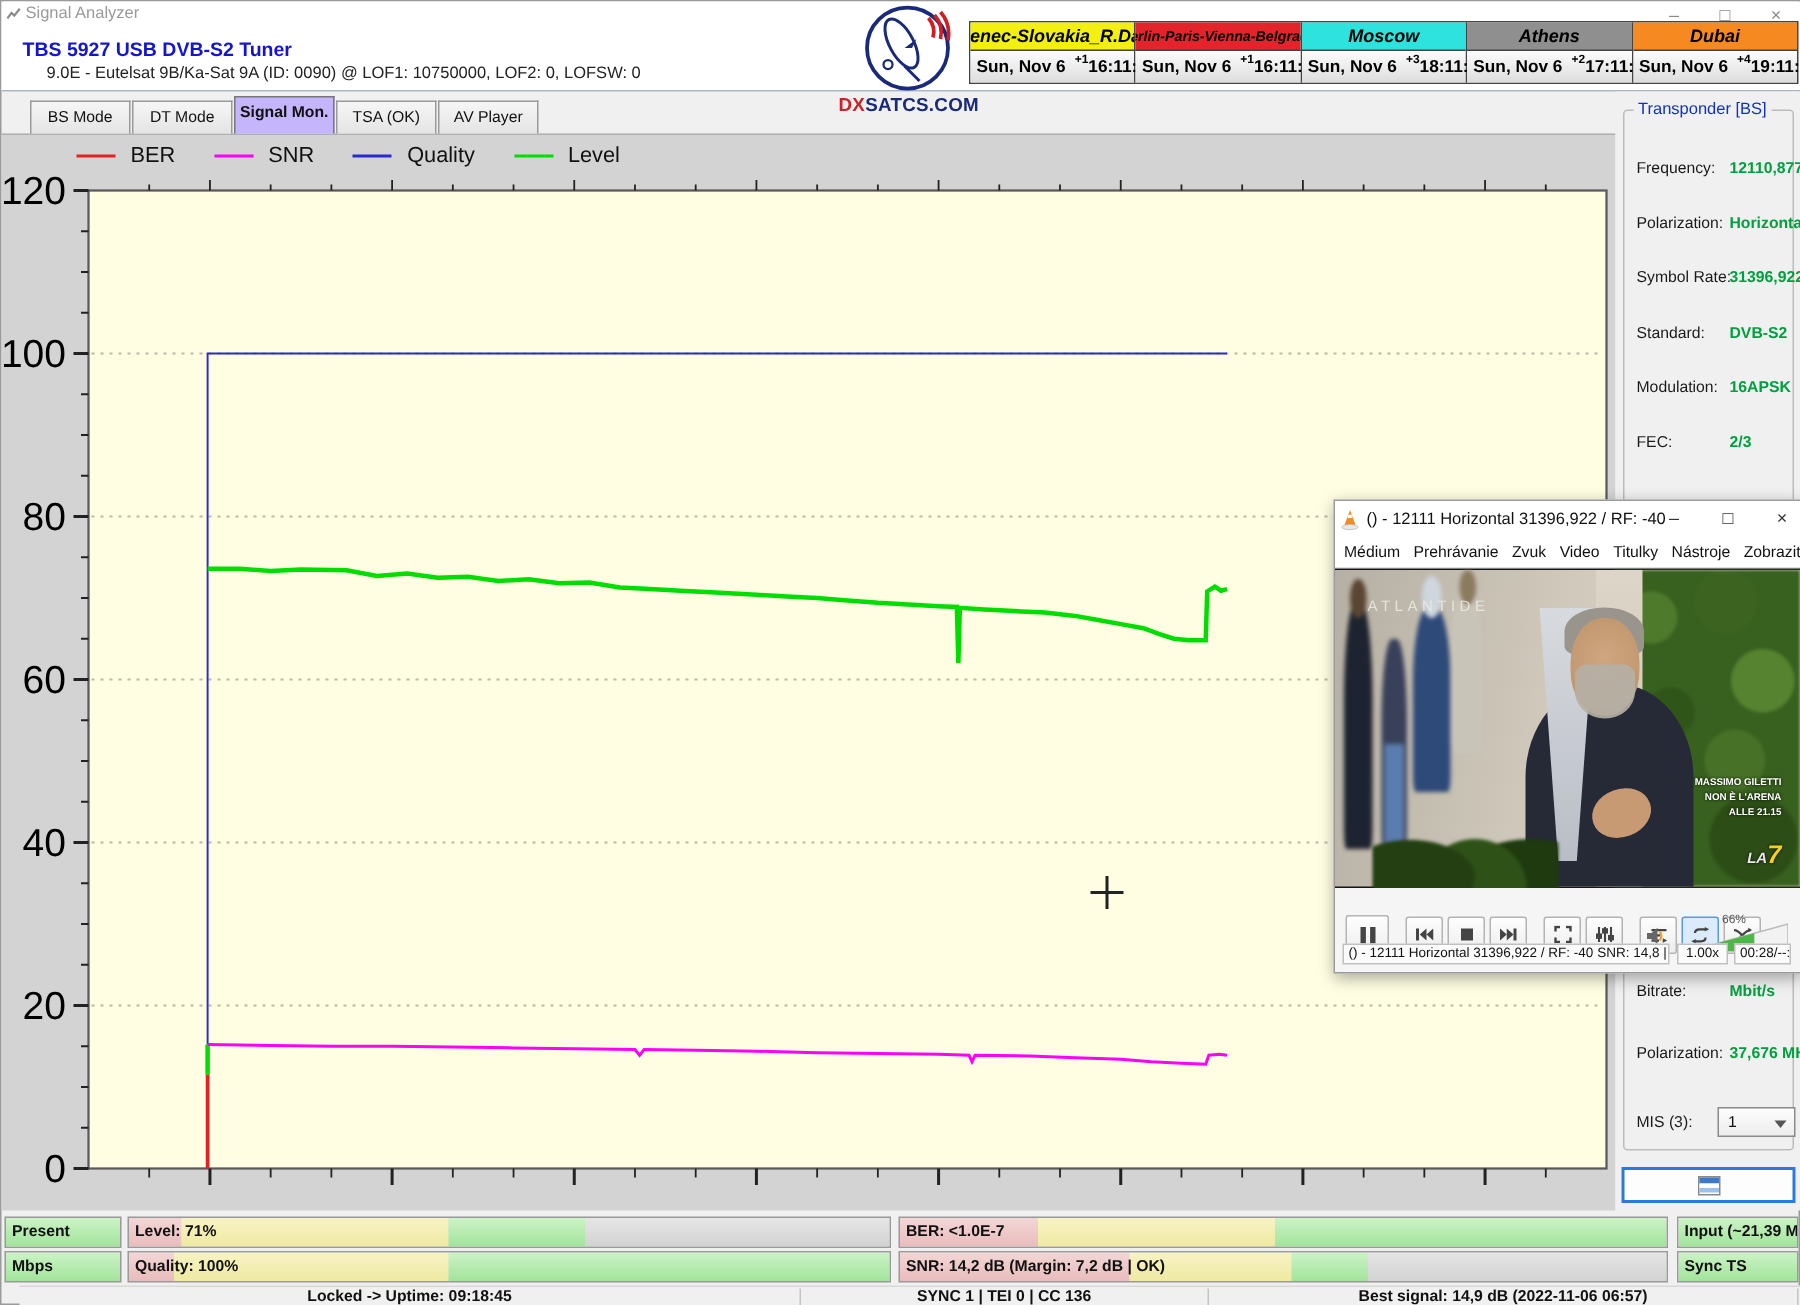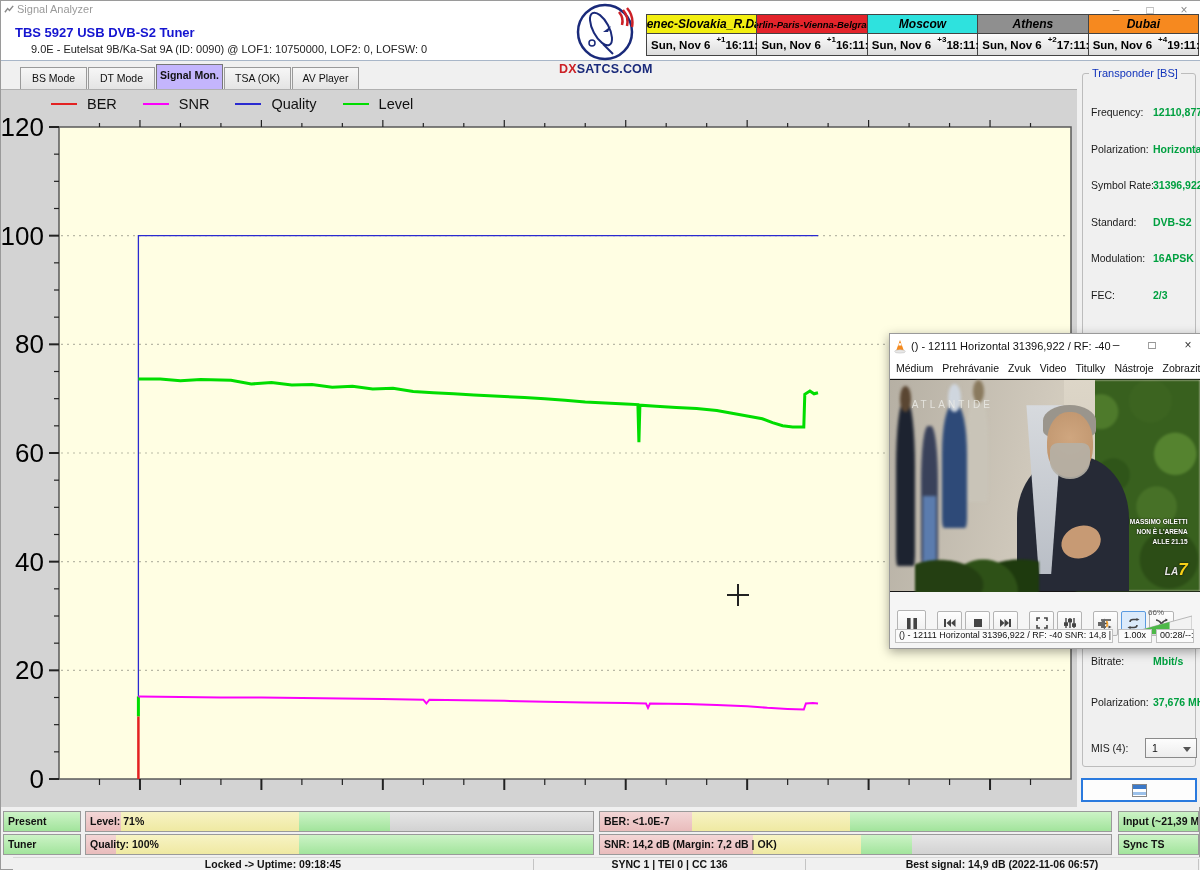--- a/index.html
+++ b/index.html
@@ -362,21 +362,21 @@
         </div>
       <div class="tp-row" style="top:581px;">
         <span>Bitrate:</span>
         <span class="tp-value">Mbit/s</span>
       </div>
       <div class="tp-row" style="top:622px;">
         <span>Polarization:</span>
         <span class="tp-value">37,676 MHz</span>
       </div>
       <div class="mis-row" style="top:664px;">
-        <span class="mis-label">MIS (4):</span>
+        <span class="mis-label">MIS (3):</span>
         <div class="mis-select">
           <span>1</span>
           <span class="mis-caret"></span>
         </div>
       </div>
     </div>
     <div class="sb-button">
       <div class="sb-btn-icon">
           <div></div>
           <div></div>
@@ -413,21 +413,21 @@
         <div class="bar-segs">
           <div class="seg-green" style="width: 100%;"></div>
         </div>
         <div class="bar-label">Input (~21,39 Mbps)</div>
       </div>
 
     <div class="bar-box" style="left:2px;top:25px;width:78px;">
         <div class="bar-segs">
           <div class="seg-green" style="width: 100%;"></div>
         </div>
-        <div class="bar-label">Tuner</div>
+        <div class="bar-label">Mbps</div>
       </div>
     <div class="bar-box" style="left:84px;top:25px;width:509px;">
         <div class="bar-segs">
           <div class="seg-pink" style="width: 6%;"></div>
           <div class="seg-yellow" style="width: 36%;"></div>
           <div class="seg-green" style="width: 58%;"></div>
         </div>
         <div class="bar-label">Quality: 100%</div>
       </div>
     <div class="bar-box" style="left:598px;top:25px;width:513px;">

